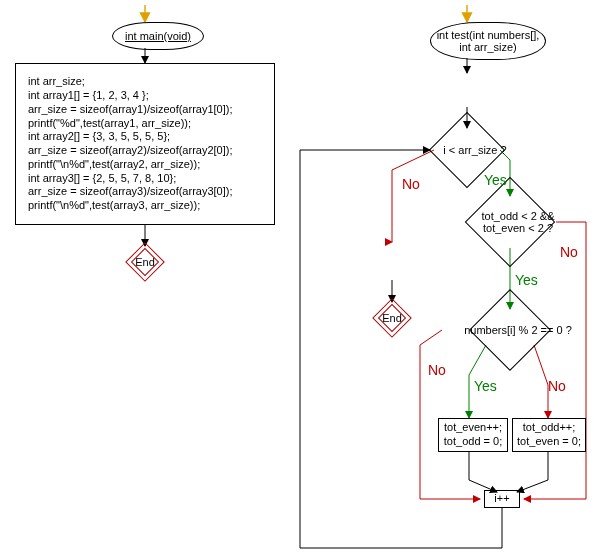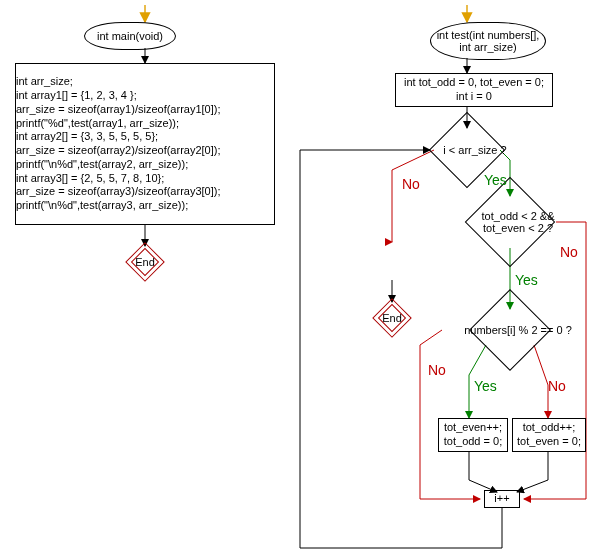--- a/index.html
+++ b/index.html
@@ -1,17 +1,17 @@
 <!DOCTYPE html>
 <html><head>
 <meta charset="utf-8">
 <style>
   html,body{margin:0;padding:0;background:#fff;font-family:Arial,Helvetica,sans-serif;font-size:11px;color:#000;}
   .canvas{position:relative;width:594px;height:558px;}
-  .node{position:absolute;box-sizing:border-box;text-align:center;display:flex;align-items:center;justify-content:center;padding:2px 0;white-space:pre;line-height:1.25;}
+  .node{position:absolute;box-sizing:border-box;text-align:center;display:flex;align-items:center;justify-content:center;padding:2px 12px;white-space:pre;line-height:1.25;}
   .box{border:1px solid #000;}
   .left-box{text-align:left;justify-content:flex-start;}
   .diamond{position:absolute;}
   .diamond .shape{position:absolute;left:50%;top:50%;transform:translate(-50%,-50%) rotate(45deg);border:1px solid #000;}
   .diamond .label{position:absolute;left:50%;top:50%;transform:translate(-50%,-50%);white-space:pre;text-align:center;margin-left:8px;}
   .end-wrap{position:absolute;}
   .end-wrap .d1{position:absolute;left:50%;top:50%;transform:translate(-50%,-50%) rotate(45deg);border:1px solid #a00;}
   .end-wrap .d2{position:absolute;left:50%;top:50%;transform:translate(-50%,-50%) rotate(45deg);border:1px solid #a00;}
   .end-wrap .label{position:absolute;left:50%;top:50%;transform:translate(-50%,-50%);}
   svg.edges{position:absolute;left:0;top:0;width:594px;height:558px;pointer-events:none;}
@@ -64,21 +64,21 @@
 
     <path d="M442,330 L420,345 L420,499 L480,499" fill="none" stroke="#c00000" marker-end="url(#arr-red)"></path>
 
     <path d="M469,452 L469,480 L497,492" fill="none" stroke="#000" marker-end="url(#arr-black)"></path>
 
     <path d="M548,452 L548,480 L517,492" fill="none" stroke="#000" marker-end="url(#arr-black)"></path>
 
     <path d="M502,508 L502,548 L300,548 L300,150 L430,150" fill="none" stroke="#000" marker-end="url(#arr-black)"></path>
   </svg>
 
-  <div class="start-oval" style="left:84px;top:22px;width:90px;height:26px;">
+  <div class="start-oval" style="left:112px;top:22px;width:90px;height:26px;text-decoration:underline;">
     <span>int main(void)</span>
   </div>
 
   <div class="node box left-box" style="left:15px;top:63px;width:260px;height:162px;">
     <span>int arr_size;
 int array1[] = {1, 2, 3, 4 };
 arr_size = sizeof(array1)/sizeof(array1[0]);
 printf("%d",test(array1, arr_size));
 int array2[] = {3, 3, 5, 5, 5, 5};
 arr_size = sizeof(array2)/sizeof(array2[0]);
@@ -92,24 +92,20 @@
     <div class="d1" style="width:26px;height:26px;"></div>
     <div class="d2" style="width:18px;height:18px;"></div>
     <span class="label">End</span>
   </div>
 
   <div class="start-oval" style="left:430px;top:22px;width:114px;height:36px;">
     <span>int test(int numbers[],
 int arr_size)</span>
   </div>
 
-  <div class="node box" style="left:395px;top:73px;width:158px;height:34px;">
-    <span>int tot_odd = 0, tot_even = 0;
-int i = 0</span>
-  </div>
 
   <div class="diamond" style="left:467px;top:150px;">
     <div class="shape" style="width:52px;height:52px;"></div>
     <span class="label">i &lt; arr_size ?</span>
   </div>
 
 
   <div class="end-wrap" style="left:392px;top:318px;width:0;height:0;">
     <div class="d1" style="width:26px;height:26px;"></div>
     <div class="d2" style="width:18px;height:18px;"></div>

